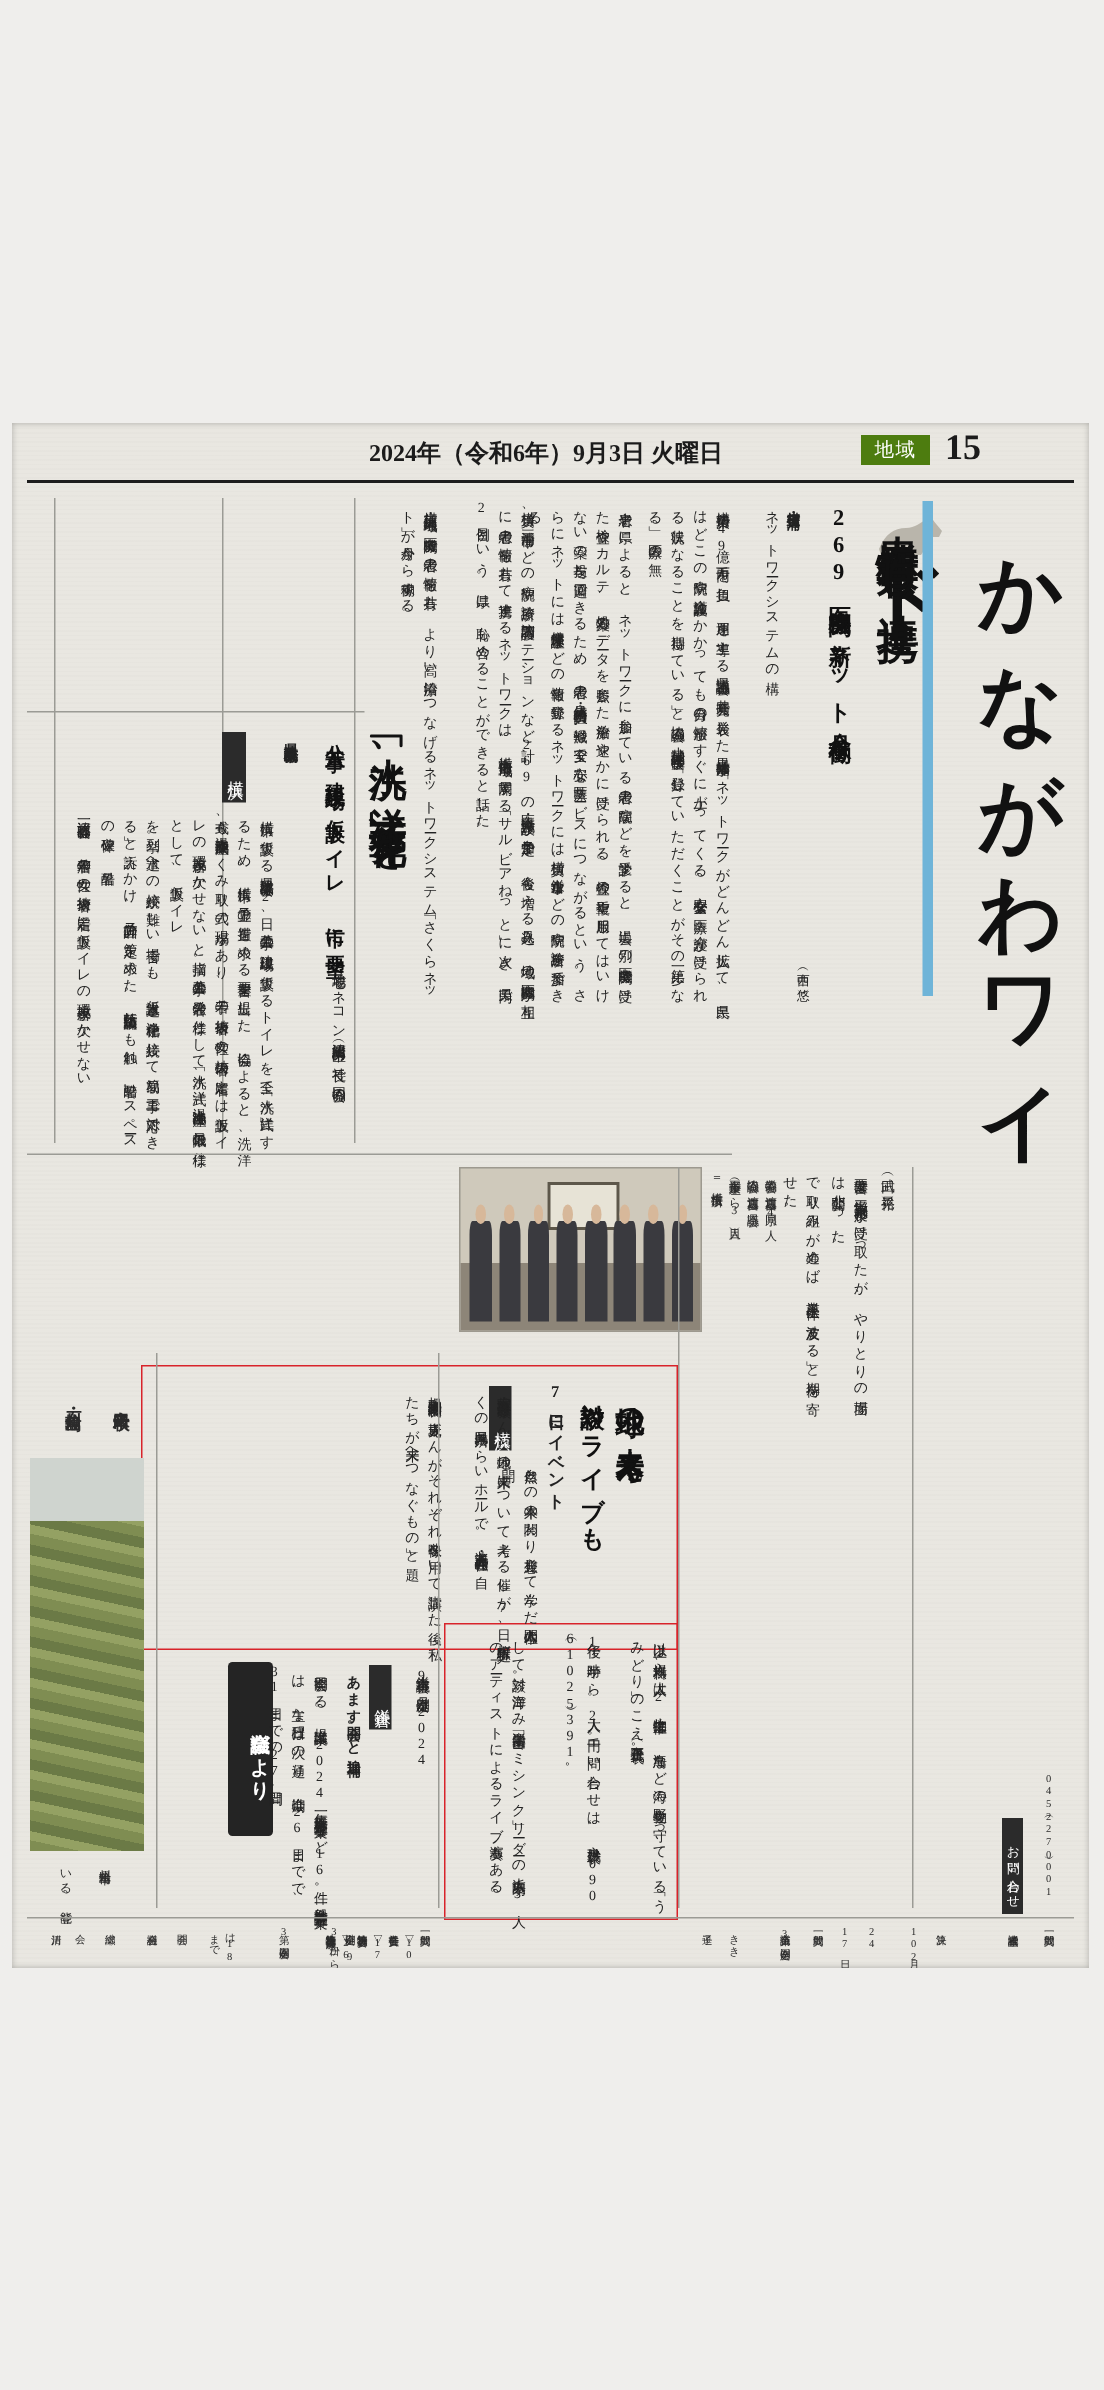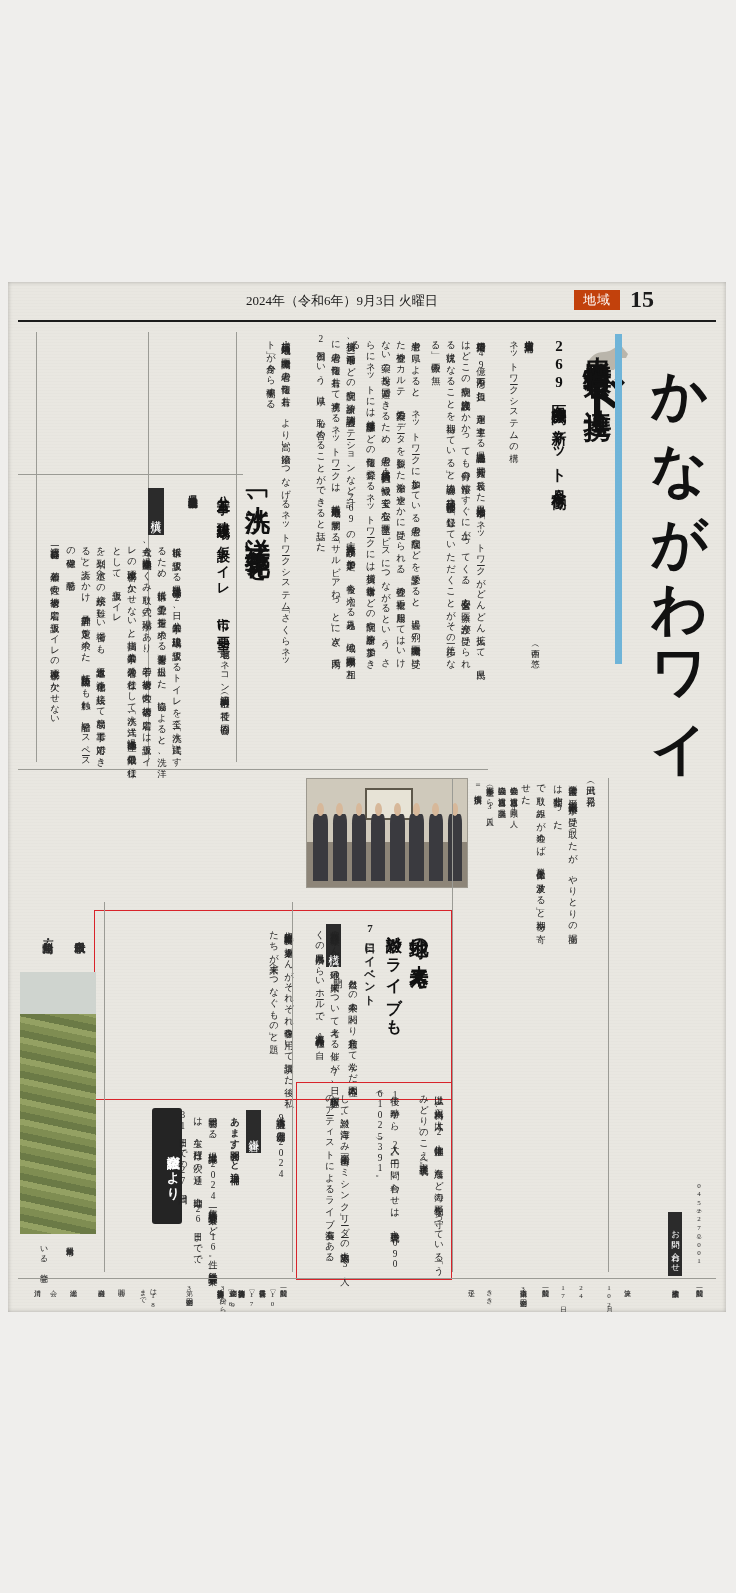--- a/index.html
+++ b/index.html
@@ -6,22 +6,22 @@
   body{width:736px;height:1593px;font-family:"Liberation Serif",serif;overflow:hidden;}
   .page-wrap{position:absolute;left:0;top:0;width:736px;height:1593px;background:#efeeec;}
   .paper{position:absolute;left:8px;top:282px;width:718px;height:1030px;
          background:#e9e7e1;box-shadow:0 0 4px rgba(0,0,0,.25) inset;}
   .paper:before{content:"";position:absolute;inset:0;
      background:repeating-linear-gradient(0deg,rgba(0,0,0,.012) 0 1px,transparent 1px 3px);
      pointer-events:none;}
   
   .masthead{position:absolute;left:0;top:0;width:718px;height:44px;}
   .mh-left{position:absolute;left:14px;top:4px;font-size:22px;letter-spacing:14px;color:#1b1b1b;font-weight:bold;}
-  .mh-date{position:absolute;left:238px;top:10px;font-size:13px;font-weight:normal;color:#1b1b1b;}
-  .mh-area{position:absolute;left:566px;top:8px;width:46px;height:20px;background:#c2410c;color:#fff;
+  .mh-date{position:absolute;left:238px;top:10px;font-size:16px;font-weight:bold;color:#1b1b1b;}
+  .mh-area{position:absolute;left:566px;top:8px;width:46px;height:20px;background:#4d7c0f;color:#fff;
            font-size:13px;text-align:center;line-height:20px;letter-spacing:1px;}
   .mh-page{position:absolute;left:622px;top:4px;font-size:24px;font-weight:bold;color:#1b1b1b;}
   .mh-rule{position:absolute;left:10px;top:38px;width:698px;height:2px;background:#1d1d1d;}
   
   .bigtitle{position:absolute;right:8px;top:52px;width:88px;height:420px;
             writing-mode:vertical-rl;text-orientation:upright;
             font-size:56px;font-weight:bold;letter-spacing:6px;color:#111;
             font-family:"Liberation Serif",serif;}
   .dog{position:absolute;right:96px;top:58px;width:46px;height:34px;}
   

